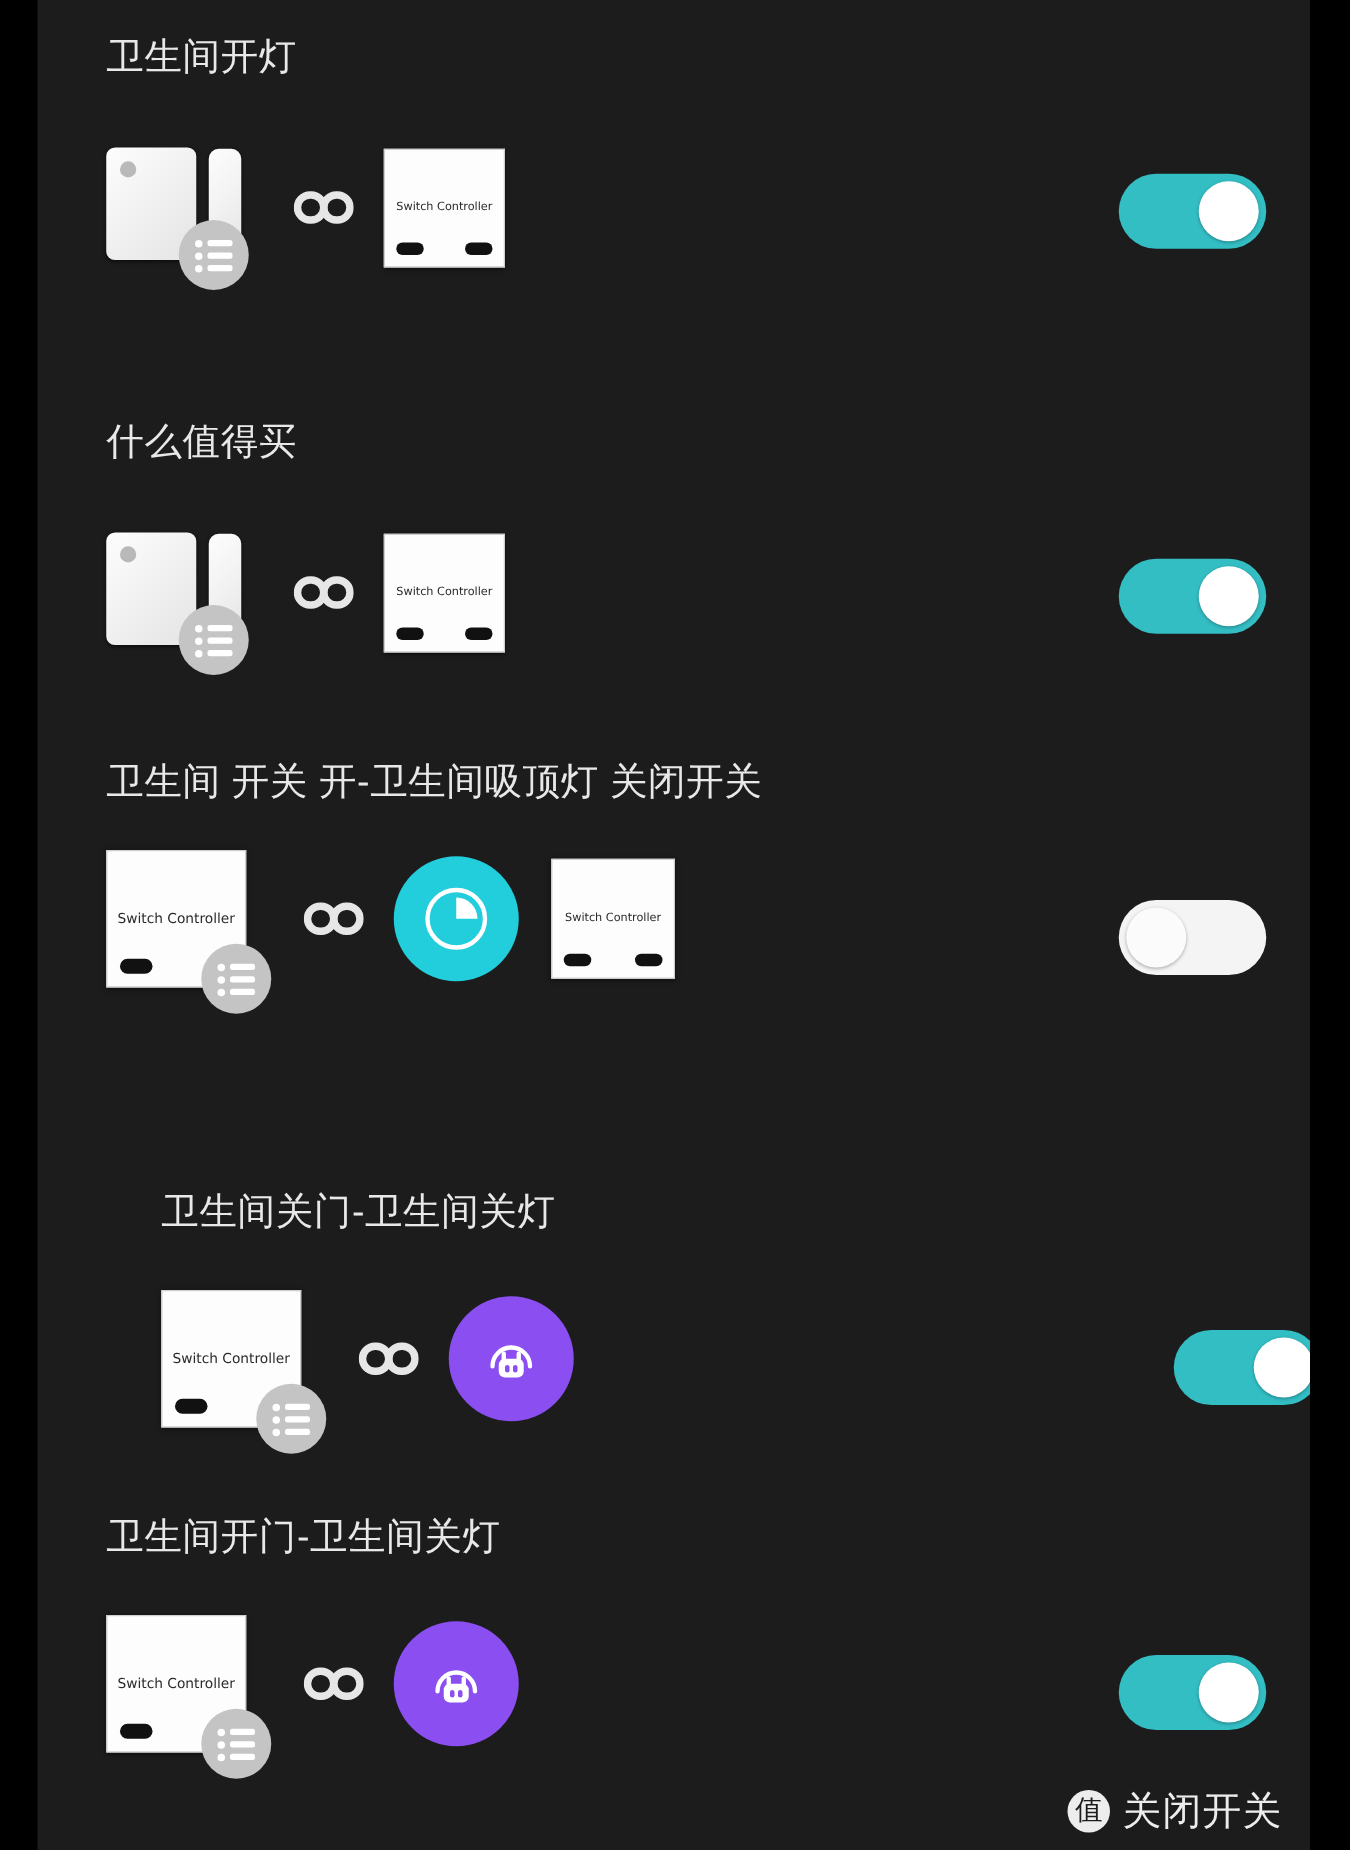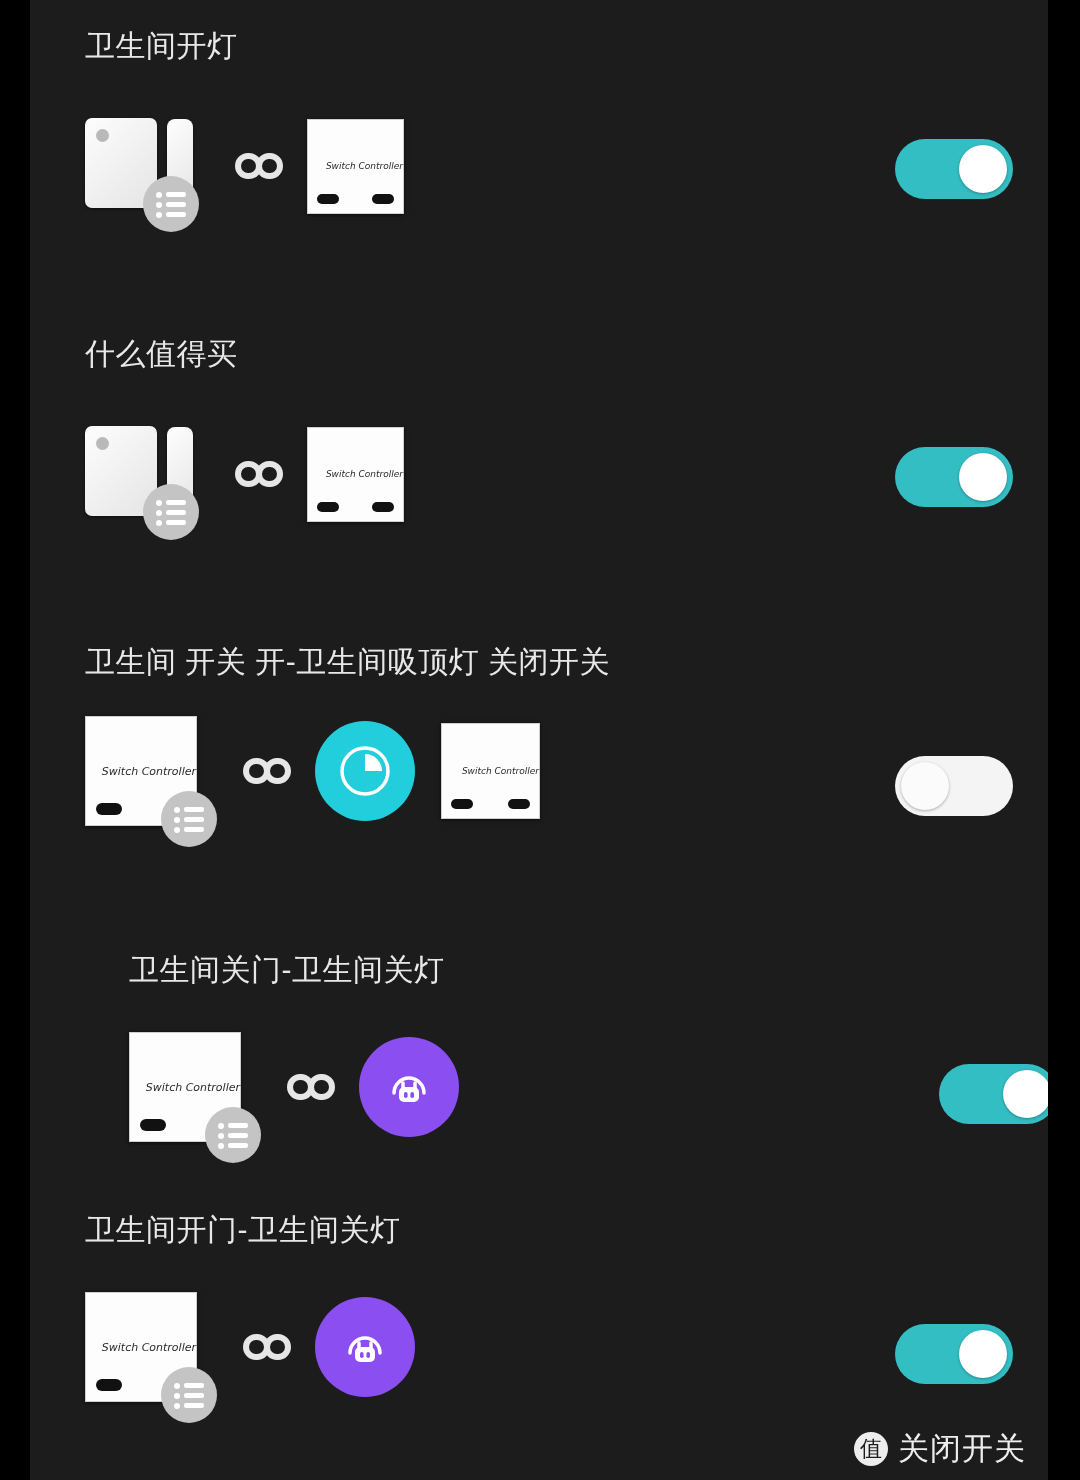--- a/index.html
+++ b/index.html
@@ -99,25 +99,24 @@
     flex: 0 0 auto;
     background: #fdfdfd;
     border: 1px solid #cfcfcf;
     box-shadow: 0 1px 4px rgba(0,0,0,.6);
   }
   .sw-card .sw-label {
     position: absolute;
     left: 0; right: 0;
     top: 50%;
     transform: translateY(-50%);
-    text-align: right;
+    text-align: center;
     color: #2a2a2a;
     font-family: "DejaVu Sans", sans-serif;
     white-space: nowrap;
-    font-style: italic;
   }
   .sw-pill {
     position: absolute;
     background: #111;
     border-radius: 6px;
   }
 
   
   .list-badge {
     position: absolute;
@@ -293,21 +292,21 @@
             <div class="sw-pill" style="right:9px;bottom:9px;width:22px;height:10px;"></div>
           </div>
 
         </div>
         <div class="toggle on" style="right:35px;top:139px;">
           <div class="knob"></div>
         </div>
       </div>
     </div>
 
-    <div class="rule" style="top:616px;height:310px;">
+    <div class="rule" style="top:580px;height:310px;">
       <div class="rule-title" style="top:26px;">卫生间 开关 开-卫生间吸顶灯 关闭开关</div>
       <div class="rule-body" style="top:0;">
         <div class="flow" style="top:100px;">
 
           <div class="sw-card" style="width:112px;height:110px;">
             <div class="sw-label" style="font-size:11px;">Switch Controller</div>
             <div class="sw-pill" style="left:10px;bottom:10px;width:26px;height:12px;"></div>
             <div class="list-badge" style="left:75px;top:74px;width:56px;height:56px;">
               <div class="lines" style="width:30px;height:26px;">
                 <div class="dt" style="left:0;top:1px;width:6px;height:6px;"></div>

